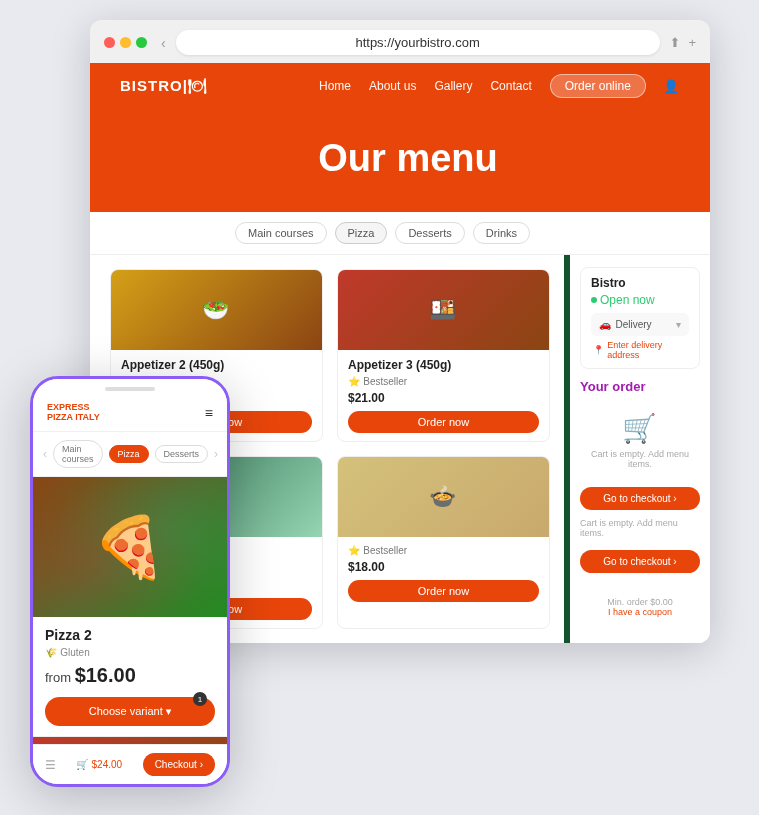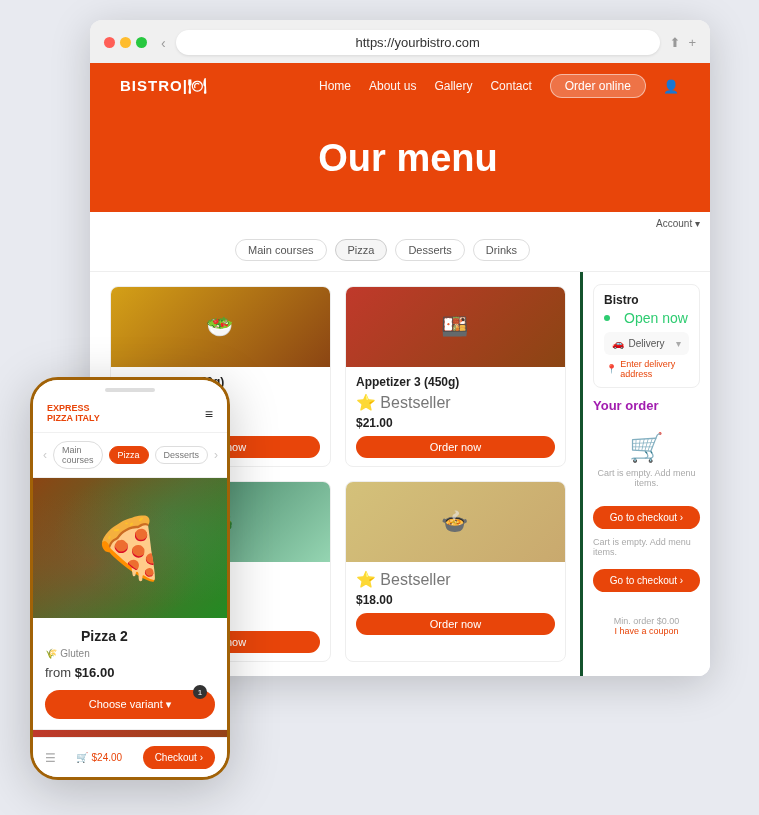--- a/index.html
+++ b/index.html
@@ -196,21 +196,21 @@
     }
 
     .food-card-title {
       font-size: 12px;
       font-weight: 600;
       color: #222;
       margin-bottom: 4px;
     }
 
     .food-badge {
-      font-size: 16px;
+      font-size: 10px;
       color: #777;
       margin-bottom: 4px;
       display: flex;
       align-items: center;
       gap: 3px;
     }
 
     .food-price {
       font-size: 12px;
       font-weight: 600;
@@ -225,47 +225,47 @@
       border-radius: 20px;
       padding: 5px 0;
       width: 100%;
       font-size: 11px;
       cursor: pointer;
       font-weight: 500;
     }
 
     
     .order-sidebar {
-      width: 130px;
+      width: 146px;
       padding: 12px 10px;
-      border-left: 3px solid #14532d;
+      border-left: 6px solid #14532d;
       flex-shrink: 0;
     }
 
     .bistro-card {
       background: white;
       border: 1px solid #eee;
       border-radius: 8px;
       padding: 8px 10px;
       margin-bottom: 10px;
     }
 
     .bistro-name {
       font-size: 12px;
       font-weight: 700;
       color: #222;
       margin-bottom: 3px;
     }
 
     .open-now {
-      font-size: 14px;
+      font-size: 12px;
       color: #2ecc71;
       display: flex;
       align-items: center;
-      gap: 14px;
+      gap: 3px;
     }
 
     .open-dot {
       width: 6px; height: 6px;
       border-radius: 50%;
       background: #2ecc71;
     }
 
     .delivery-option {
       background: #f8f8f8;
@@ -346,28 +346,28 @@
     .account-bar {
       text-align: right;
       padding: 6px 10px 0 0;
       font-size: 10px;
       color: #555;
     }
 
     
     .phone {
       position: absolute;
-      bottom: 35px;
+      bottom: 28px;
       left: 30px;
       width: 200px;
       background: white;
       border-radius: 28px;
       box-shadow: 0 10px 50px rgba(0,0,0,0.22);
       overflow: hidden;
-      border: 3px solid #a16207;
+      border: 3px solid #8b5cf6;
     }
 
     .phone-notch-bar {
       background: white;
       padding: 8px 0 4px;
       display: flex;
       justify-content: center;
     }
 
     .phone-notch {
@@ -456,40 +456,39 @@
 
     .phone-food-info {
       padding: 10px 12px;
     }
 
     .phone-food-title {
       font-size: 14px;
       font-weight: 700;
       color: #222;
       margin-bottom: 4px;
-      margin-left: 36px;
     }
 
     .phone-food-badge {
       font-size: 10px;
       color: #888;
       margin-bottom: 6px;
       display: flex;
       align-items: center;
       gap: 3px;
     }
 
     .phone-food-price {
       font-size: 13px;
       color: #444;
       margin-bottom: 10px;
     }
 
     .phone-food-price strong {
-      font-size: 13px;
+      font-size: 20px;
       color: #222;
     }
 
     .phone-choose-btn {
       background: #e8450a;
       color: white;
       border: none;
       border-radius: 20px;
       padding: 8px 0;
       width: 100%;
@@ -601,21 +600,20 @@
           <span class="order-btn">Order online</span>
           <span style="color:white;font-size:13px;">👤</span>
         </div>
       </div>
 
       <div class="site-hero">
         <h1>Our menu</h1>
       </div>
 
       <div class="site-content">
-        <div class="account-bar">Account ▾</div>
 
         <div class="menu-tabs-bar">
           <span class="menu-tab">Main courses</span>
           <span class="menu-tab active">Pizza</span>
           <span class="menu-tab">Desserts</span>
           <span class="menu-tab">Drinks</span>
         </div>
 
         <div class="content-layout">
 

